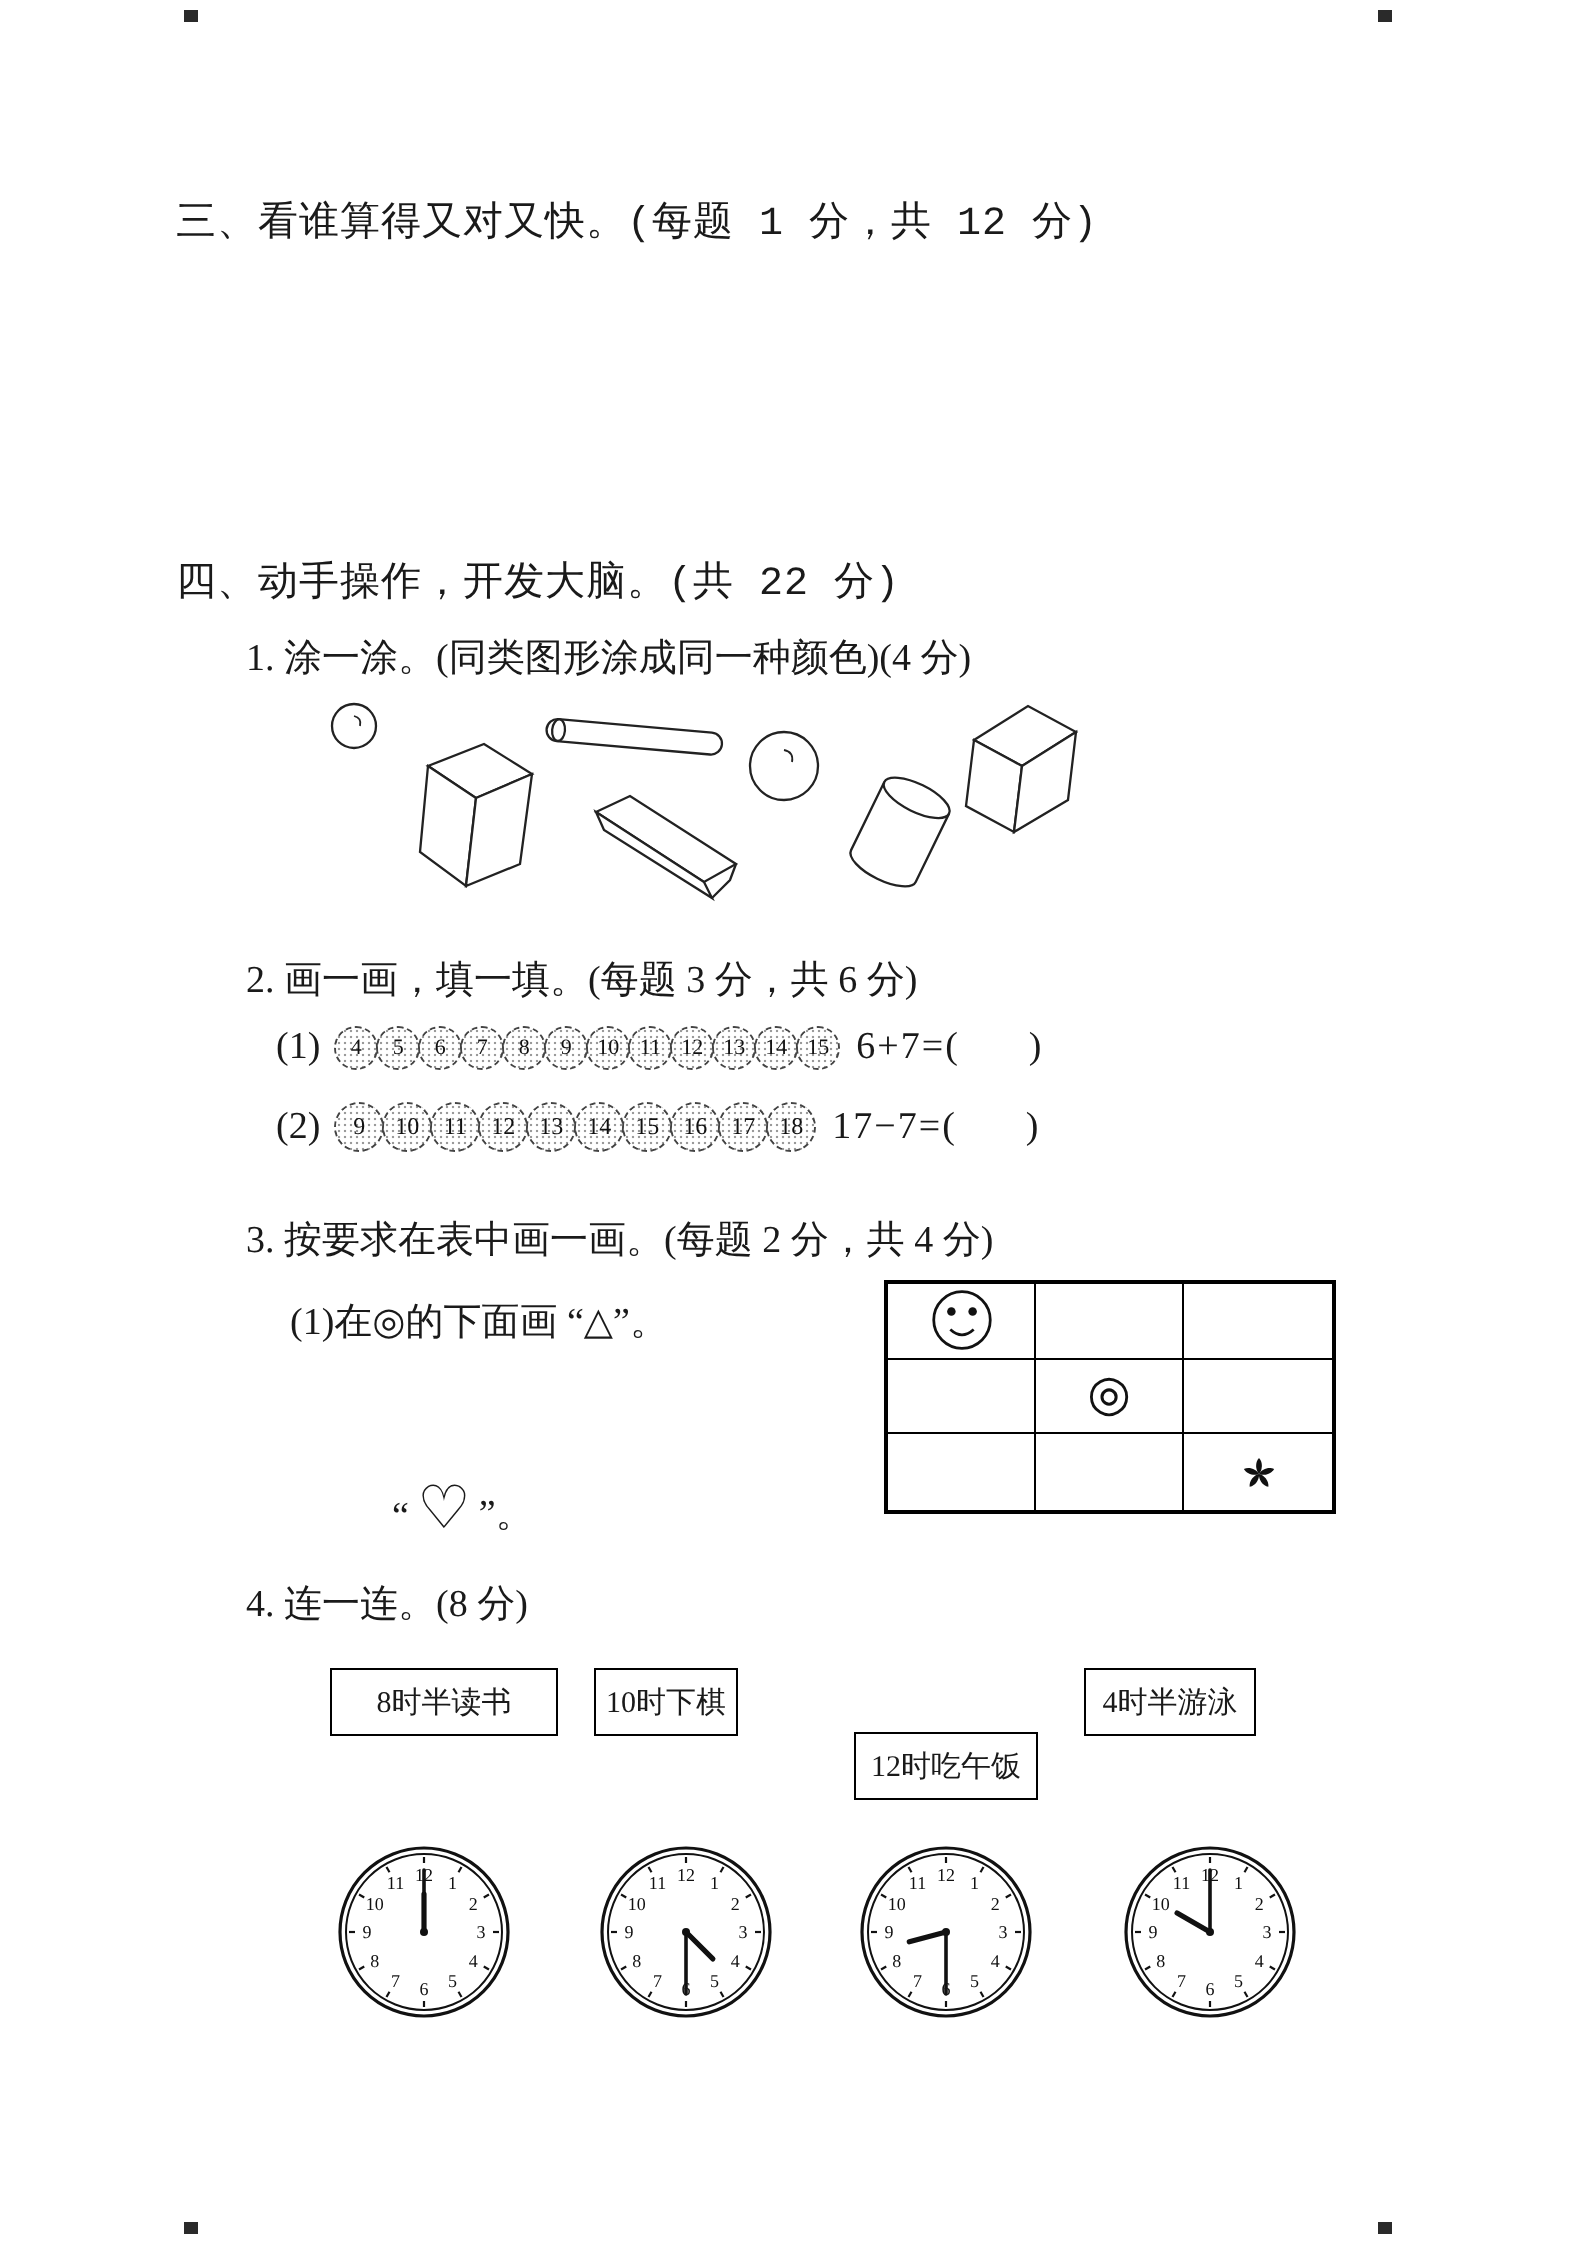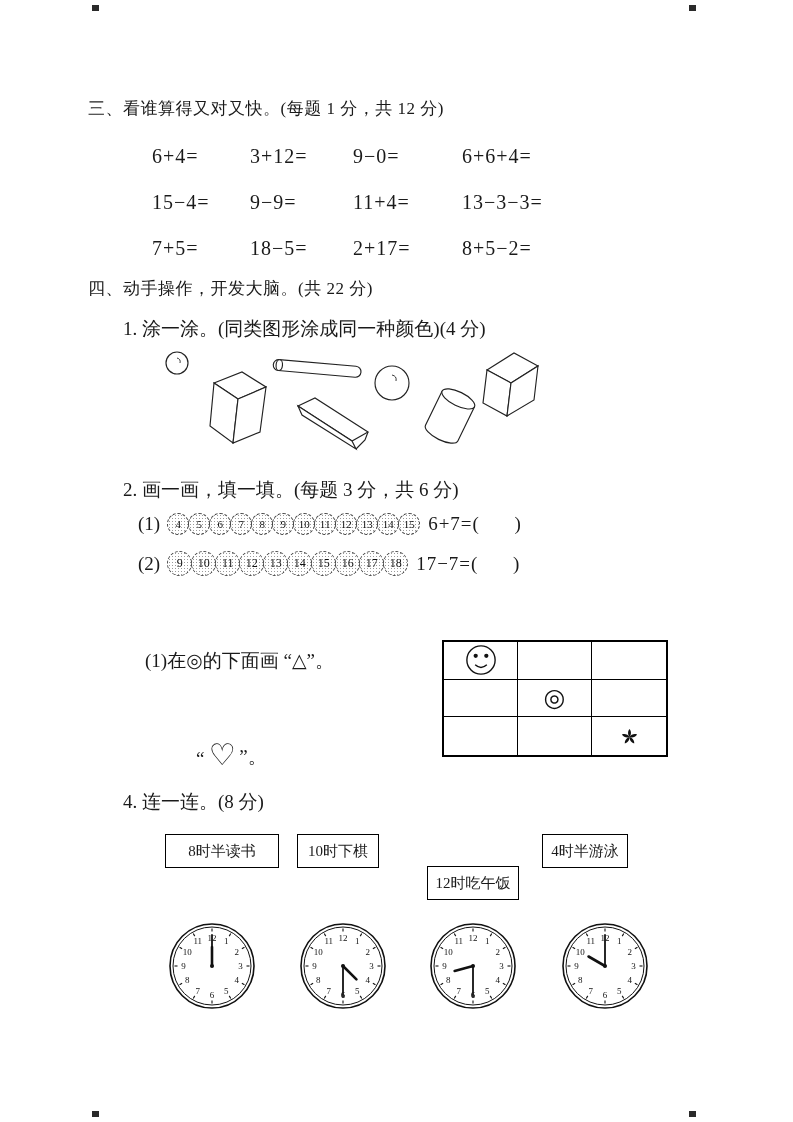--- a/index.html
+++ b/index.html
@@ -4,21 +4,21 @@
 <style>
   html,body{margin:0;padding:0;background:#fff;}
   .page{
     position:relative;width:793px;height:1122px;background:#ffffff;
     font-family:"Liberation Serif","DejaVu Serif",serif;color:#1a1a1a;overflow:hidden;
   }
   .cropmark{position:absolute;width:7px;height:6px;background:#2a2a2a;}
   .cm-tl{left:92px;top:5px}.cm-tr{left:689px;top:5px}
   .cm-bl{left:92px;top:1111px}.cm-br{left:689px;top:1111px}
 
-  .sec-title{position:absolute;font-size:17px;letter-spacing:.5px;white-space:nowrap;}
+  .sec-title{position:absolute;font-size:20px;letter-spacing:.5px;white-space:nowrap;font-family:Liberation Mono, monospace;}
   .t-sec3{left:88px;top:97px}
   .t-sec4{left:88px;top:277px}
   .q-label{position:absolute;font-size:19px;white-space:nowrap;}
   .t-q1{left:123px;top:316px}
   .t-q2{left:123px;top:477px}
   .t-q3{left:123px;top:607px}
   .t-q4{left:123px;top:789px}
 
   .eq-grid{
     position:absolute;left:152px;top:145px;
@@ -93,34 +93,20 @@
 
 <div class="page">
 
   <div class="cropmark cm-tl"></div>
   <div class="cropmark cm-tr"></div>
   <div class="cropmark cm-bl"></div>
   <div class="cropmark cm-br"></div>
 
   <div class="sec-title t-sec3">三、看谁算得又对又快。(每题 1 分，共 12 分)</div>
 
-  <div class="eq-grid">
-      <span class="eq">6+4=</span>
-      <span class="eq">3+12=</span>
-      <span class="eq">9−0=</span>
-      <span class="eq">6+6+4=</span>
-      <span class="eq">15−4=</span>
-      <span class="eq">9−9=</span>
-      <span class="eq">11+4=</span>
-      <span class="eq">13−3−3=</span>
-      <span class="eq">7+5=</span>
-      <span class="eq">18−5=</span>
-      <span class="eq">2+17=</span>
-      <span class="eq">8+5−2=</span>
-    </div>
 
   <div class="sec-title t-sec4">四、动手操作，开发大脑。(共 22 分)</div>
 
   <div class="q-label t-q1">1. 涂一涂。(同类图形涂成同一种颜色)(4 分)</div>
 
   <svg class="shapes" viewBox="0 0 430 118" width="430" height="118">
     <g>
       <circle cx="37" cy="19" r="11"></circle>
       <path class="mark" d="M37 14 q4 1 3 5"></path>
     </g>
@@ -183,20 +169,21 @@
         <div class="num-circle">13</div>
         <div class="num-circle">14</div>
         <div class="num-circle">15</div>
         <div class="num-circle">16</div>
         <div class="num-circle">17</div>
         <div class="num-circle">18</div>
       </div>
       <span class="nl-eq">17−7=(      )</span>
     </div>
 
+  <div class="q-label t-q3">3. 按要求在表中画一画。(每题 2 分，共 4 分)</div>
 
   <div class="inst inst1">(1)在◎的下面画 “△”。</div>
 
 
   <div class="inst inst3">
     <span>“</span>
     <span class="heart">♡</span>
     <span>”。</span>
   </div>
 
@@ -219,21 +206,21 @@
         <svg viewBox="0 0 24 24" width="23" height="23">
           <use href="#flower"></use>
         </svg>
       </div>
     </div>
 
   <div class="q-label t-q4">4. 连一连。(8 分)</div>
 
   <div id="activity-labels">
       <div class="activity-box" style="left: 165px; width: 114px;">8时半读书</div>
-      <div class="activity-box" style="left: 297px; width: 82px;">10时下棋</div>
+      <div class="activity-box" style="left: 297px; width: 72px;">10时下棋</div>
       <div class="activity-box" style="left: 427px; width: 92px; margin-top: 32px;">12时吃午饭</div>
       <div class="activity-box" style="left: 542px; width: 86px;">4时半游泳</div>
     </div>
 
   <div id="clocks">
       <svg viewBox="0 0 90 90" width="90" height="90" style="position: absolute; left: 167px; top: 921px;">
         <circle cx="45" cy="45" r="42" fill="#fff" stroke="#111" stroke-width="1.6"></circle>
         <circle cx="45" cy="45" r="39" fill="none" stroke="#111" stroke-width="1"></circle>
         <line x1="62.25" y1="15.122123569436866" x2="63.75" y2="12.52404735808355" stroke="#111" stroke-width="1.1"></line>
         <text x="59.25" y="23.318275992143498" text-anchor="middle" font-size="9" font-family="&quot;Liberation Serif&quot;,serif" fill="#111">1</text>

